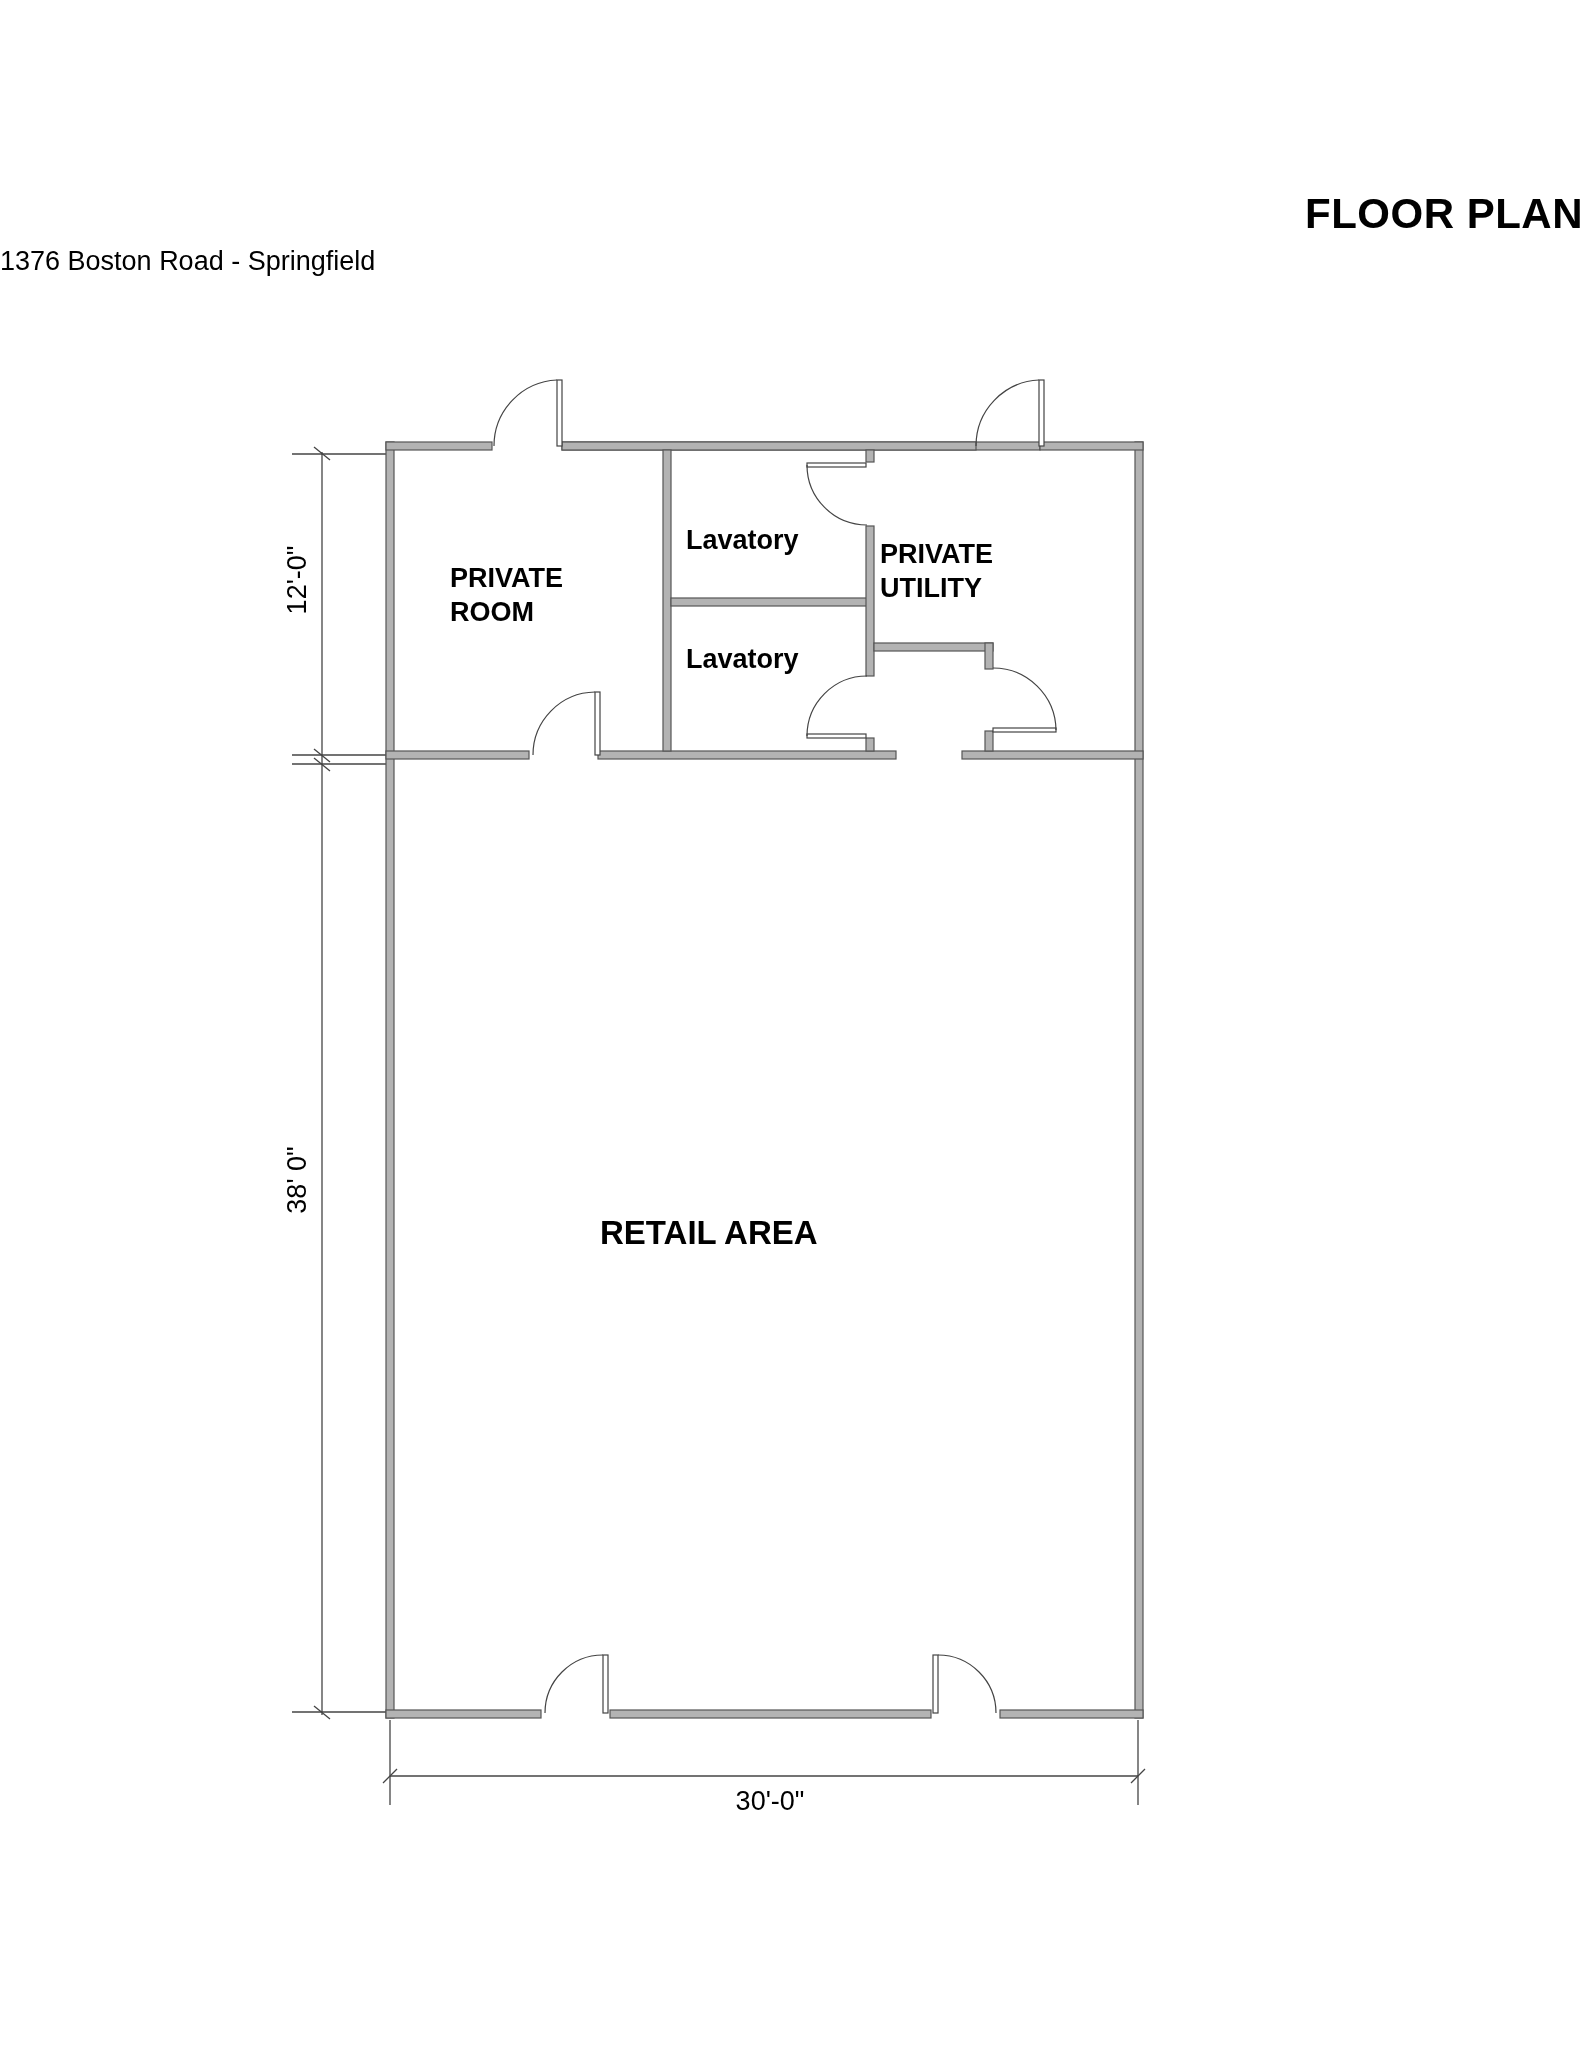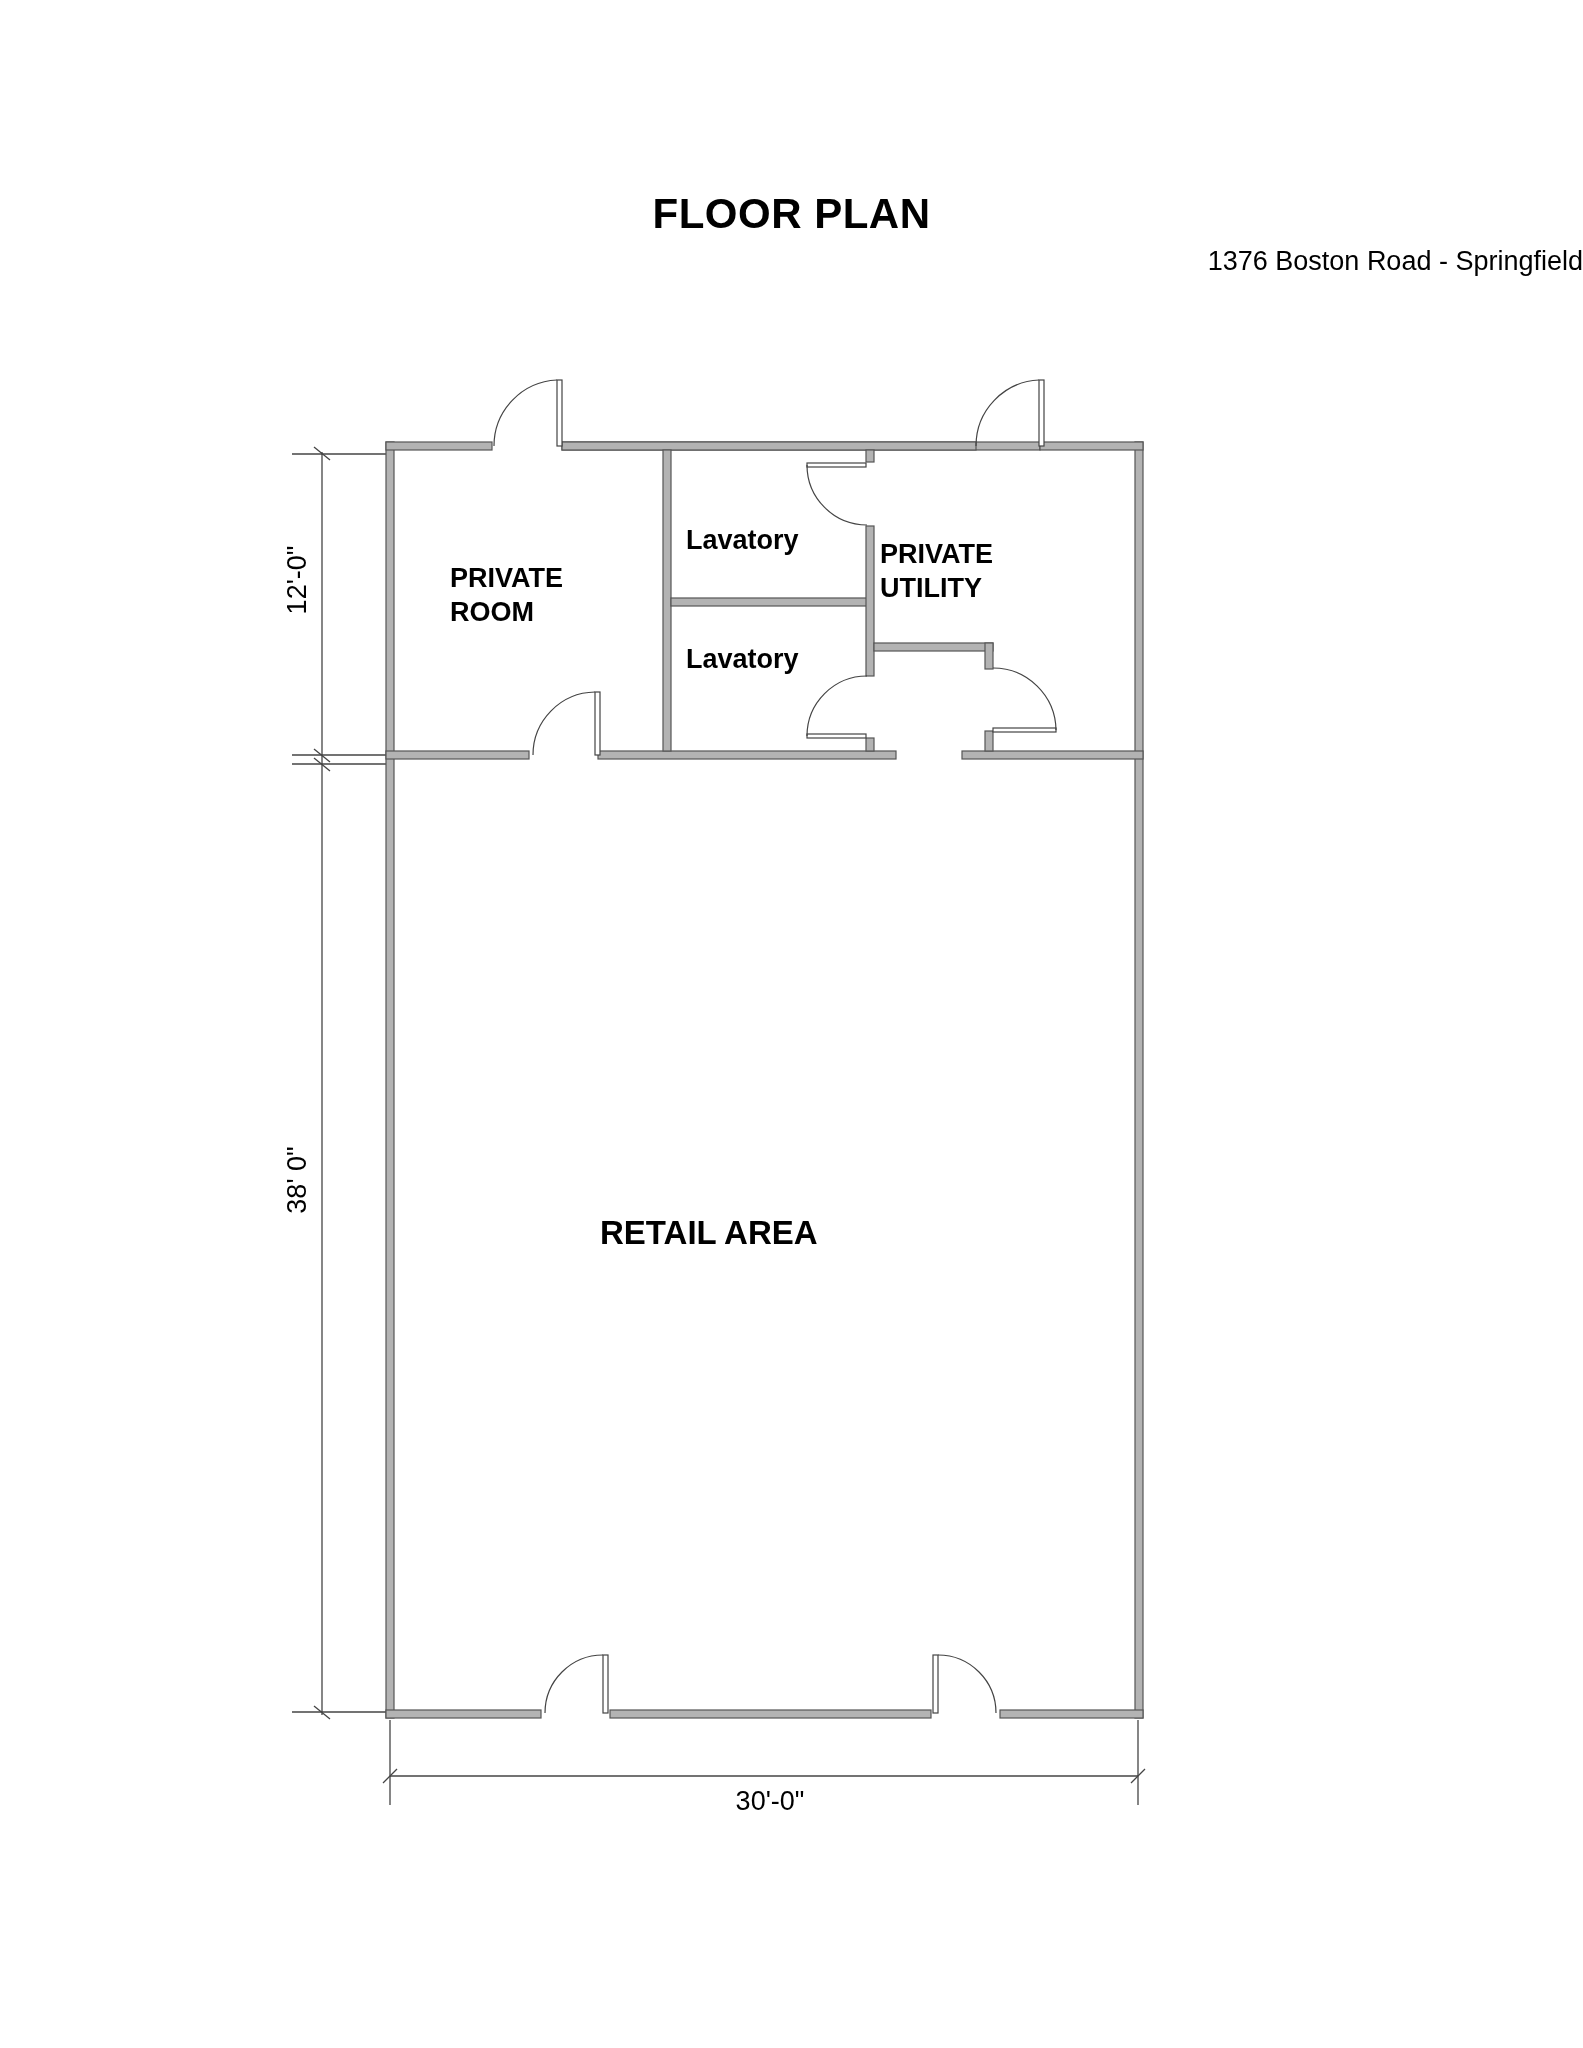--- a/index.html
+++ b/index.html
@@ -1,18 +1,18 @@
 <!DOCTYPE html>
 <html><head>
 <meta charset="utf-8">
 <style>
   html, body { margin: 0; padding: 0; background: #ffffff; }
   body { width: 1583px; height: 2048px; position: relative; overflow: hidden; font-family: "Liberation Sans", sans-serif; }
-  .title { position: absolute; left: 0; width: 1583px; top: 190px; text-align: center; font-weight: bold; font-size: 42px; color: #000; letter-spacing: 0.5px; }
-  .subtitle { position: absolute; left: 0; width: 1583px; top: 246px; text-align: right; font-size: 27px; color: #000; }
+  .title { position: absolute; left: 0; width: 1583px; top: 190px; text-align: right; font-weight: bold; font-size: 42px; color: #000; letter-spacing: 0.5px; }
+  .subtitle { position: absolute; left: 0; width: 1583px; top: 246px; text-align: left; font-size: 27px; color: #000; }
   .room-label { position: absolute; font-weight: bold; color: #000; text-align: left; line-height: 1.25; }
   .dim-label { position: absolute; font-size: 27px; color: #000; }
   svg.plan { position: absolute; left: 0; top: 0; }
   .wall { fill: #b3b3b3; stroke: #555; stroke-width: 1.2; }
   .door-leaf { fill: #fff; stroke: #444; stroke-width: 1.2; }
   .swing { fill: none; stroke: #444; stroke-width: 1.2; }
   .dim { stroke: #444; stroke-width: 1.3; fill: none; }
 </style>
 </head>
 <body>

